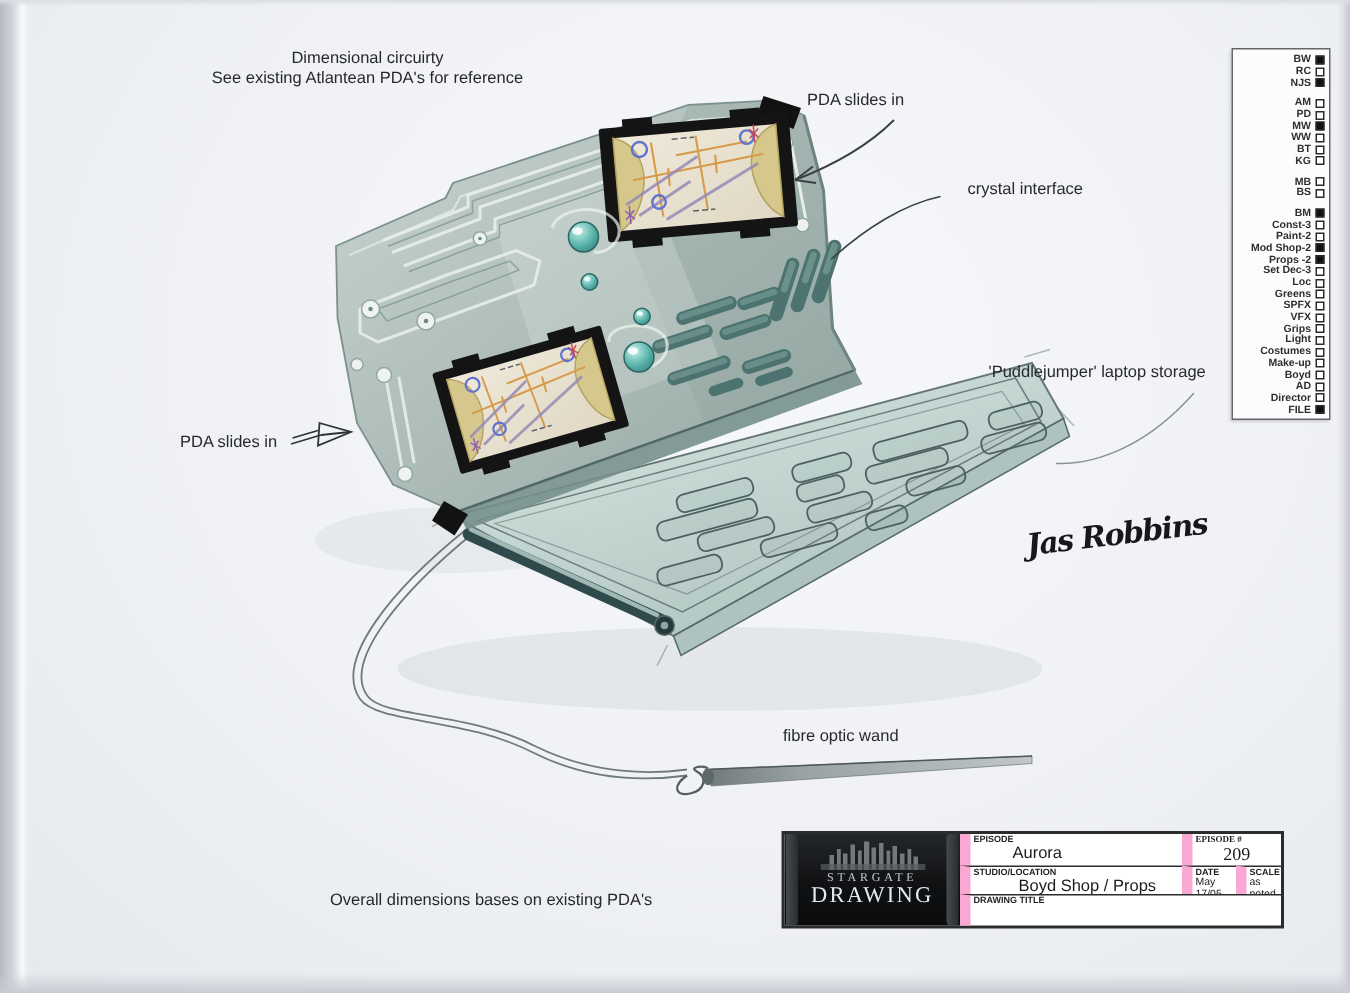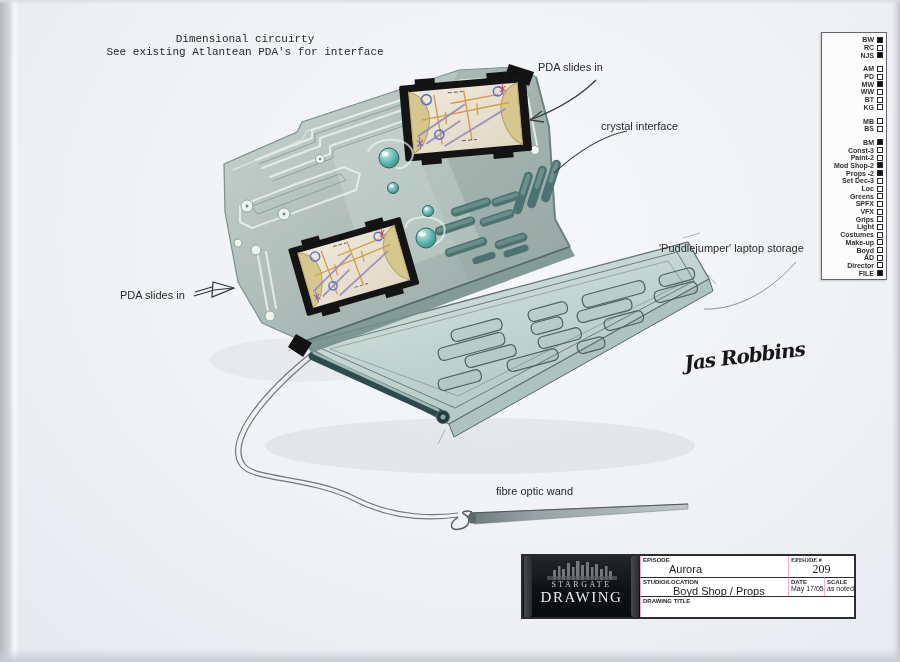--- a/index.html
+++ b/index.html
@@ -41,21 +41,21 @@
       display:flex;flex-direction:column;align-items:center;}
   .pillar{position:absolute;top:0;width:8px;height:100%;background:linear-gradient(90deg,#46494d,#2a2d30);}
   .pillar.l{left:1px;border-radius:0 3px 3px 0;}
   .pillar.r{right:1px;border-radius:3px 0 0 3px;}
   .logo-sky{margin-top:2px;}
   .logo-line1{font-family:"Liberation Serif",serif;font-size:8px;letter-spacing:2.5px;
       color:#c9ccd0;line-height:9px;margin-top:0px;}
   .logo-line2{font-family:"Liberation Serif",serif;font-size:15px;letter-spacing:1.5px;
       color:#e7eaec;line-height:16px;}
   .tb-right{flex:1;display:grid;grid-template-columns:1fr 36px 30px;grid-template-rows:21px 19px 21px;}
-  .tb-cell{border-left:1px solid #f9a8d4;border-top:1px solid #2c2c2e;overflow:hidden;}
+  .tb-cell{border-left:7px solid #f9a8d4;border-top:1px solid #2c2c2e;overflow:hidden;}
   .tb-cell.r1{border-top:none;}
   .cell-label{display:block;font-size:6px;font-weight:bold;line-height:6px;
       padding:1px 0 0 2px;color:#1f1f22;}
   .cell-value{font-size:11px;line-height:12px;color:#1b1b1e;}
   .v-episode{padding-left:28px;}
   .v-epno{text-align:center;font-size:12px;}
   .v-studio{padding-left:32px;}
   .v-small{font-size:7px;line-height:8px;padding-left:2px;}
   .v-title{padding-left:36px;padding-top:2px;}
   .span2{grid-column:2 / 4;font-family:Liberation Serif, serif;}
@@ -346,29 +346,30 @@
       <path d="M796,262 C766,296 732,310 704,309" stroke="#6a6f73" stroke-width="1" opacity=".75"></path>
       <g stroke="#2f3236" stroke-width="1.2">
         <path d="M194,296 L214,290"></path>
           <path d="M195,292 L212,287"></path>
         <path d="M213,282 L234,288 L212,297 Z"></path>
         <path d="M214,290 L233,288"></path>
       </g>
     </g>
   </svg>
 
-  <div class="anno center" style="left:90px;top:33px;width:310px;font-family:Liberation Mono, monospace;">
+  <div class="anno center" style="left:90px;top:33px;width:310px;">
     <span style="display:block">Dimensional circuirty</span>
-    <span style="display:block">See existing Atlantean PDA's for interface</span>
+    <span style="display:block">See existing Atlantean PDA's for reference</span>
   </div>
   <div class="anno" style="left:538px;top:61px;">PDA slides in</div>
-  <div class="anno" style="left:601px;top:120px;">crystal interface</div>
+  <div class="anno" style="left:645px;top:120px;">crystal interface</div>
   <div class="anno" style="left:659px;top:242px;">'Puddlejumper' laptop storage</div>
   <div class="anno" style="left:120px;top:289px;">PDA slides in</div>
-  <div class="anno" style="left:496px;top:485px;">fibre optic wand</div>
+  <div class="anno" style="left:522px;top:485px;">fibre optic wand</div>
+  <div class="anno" style="left:220px;top:594px;">Overall dimensions bases on existing PDA's</div>
   <div class="sig">Jas Robbins</div>
 
   <div class="dist-panel">
 
       <div class="dist-row">
         <span class="dist-label">BW</span>
         <span class="dist-box filled"></span>
       </div>
 
       <div class="dist-row">

